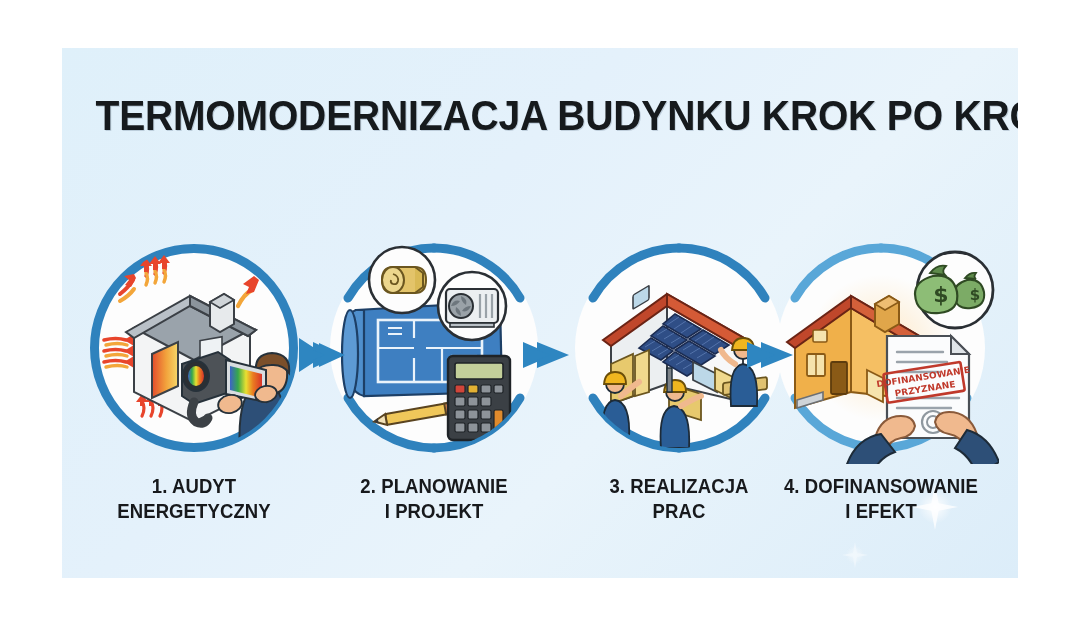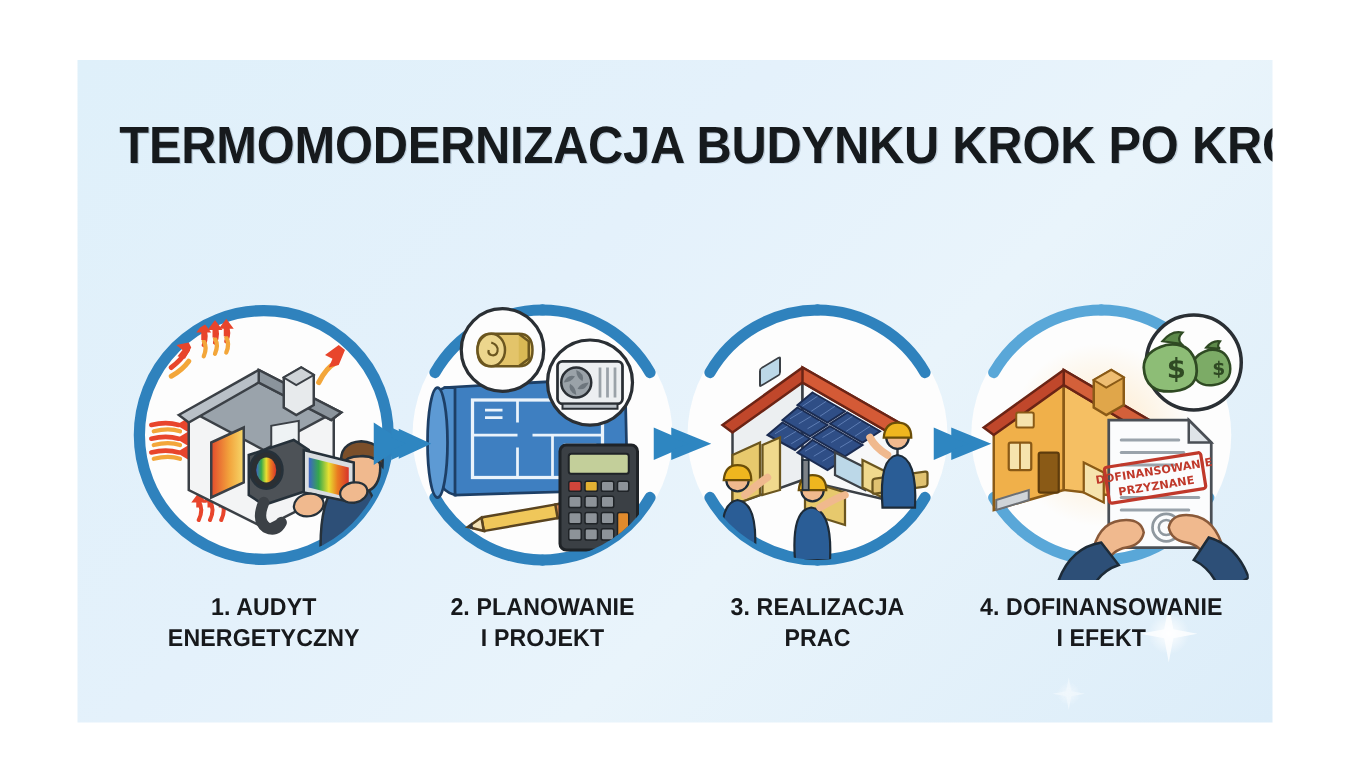--- a/index.html
+++ b/index.html
@@ -39,23 +39,23 @@
     text-shadow:1px 1px 0 rgba(120,140,160,.35);
   }
 
   
   .steps{
     position:absolute;left:0;top:188px;width:956px;height:300px;
   }
   .step{
     position:absolute;top:0;width:224px;height:300px;
   }
-  .s1{left:37px;}
+  .s1{left:20px;}
   .s2{left:260px;}
-  .s3{left:480px;}
+  .s3{left:505px;}
   .s4{left:707px;}
 
   .circle-wrap{position:relative;width:224px;height:224px;}
 
   .ring{
     position:absolute;left:8px;top:8px;width:208px;height:208px;border-radius:50%;
     box-sizing:border-box;
     border:9px solid #2f82bd;
     background:#fdfdfd;
   }

